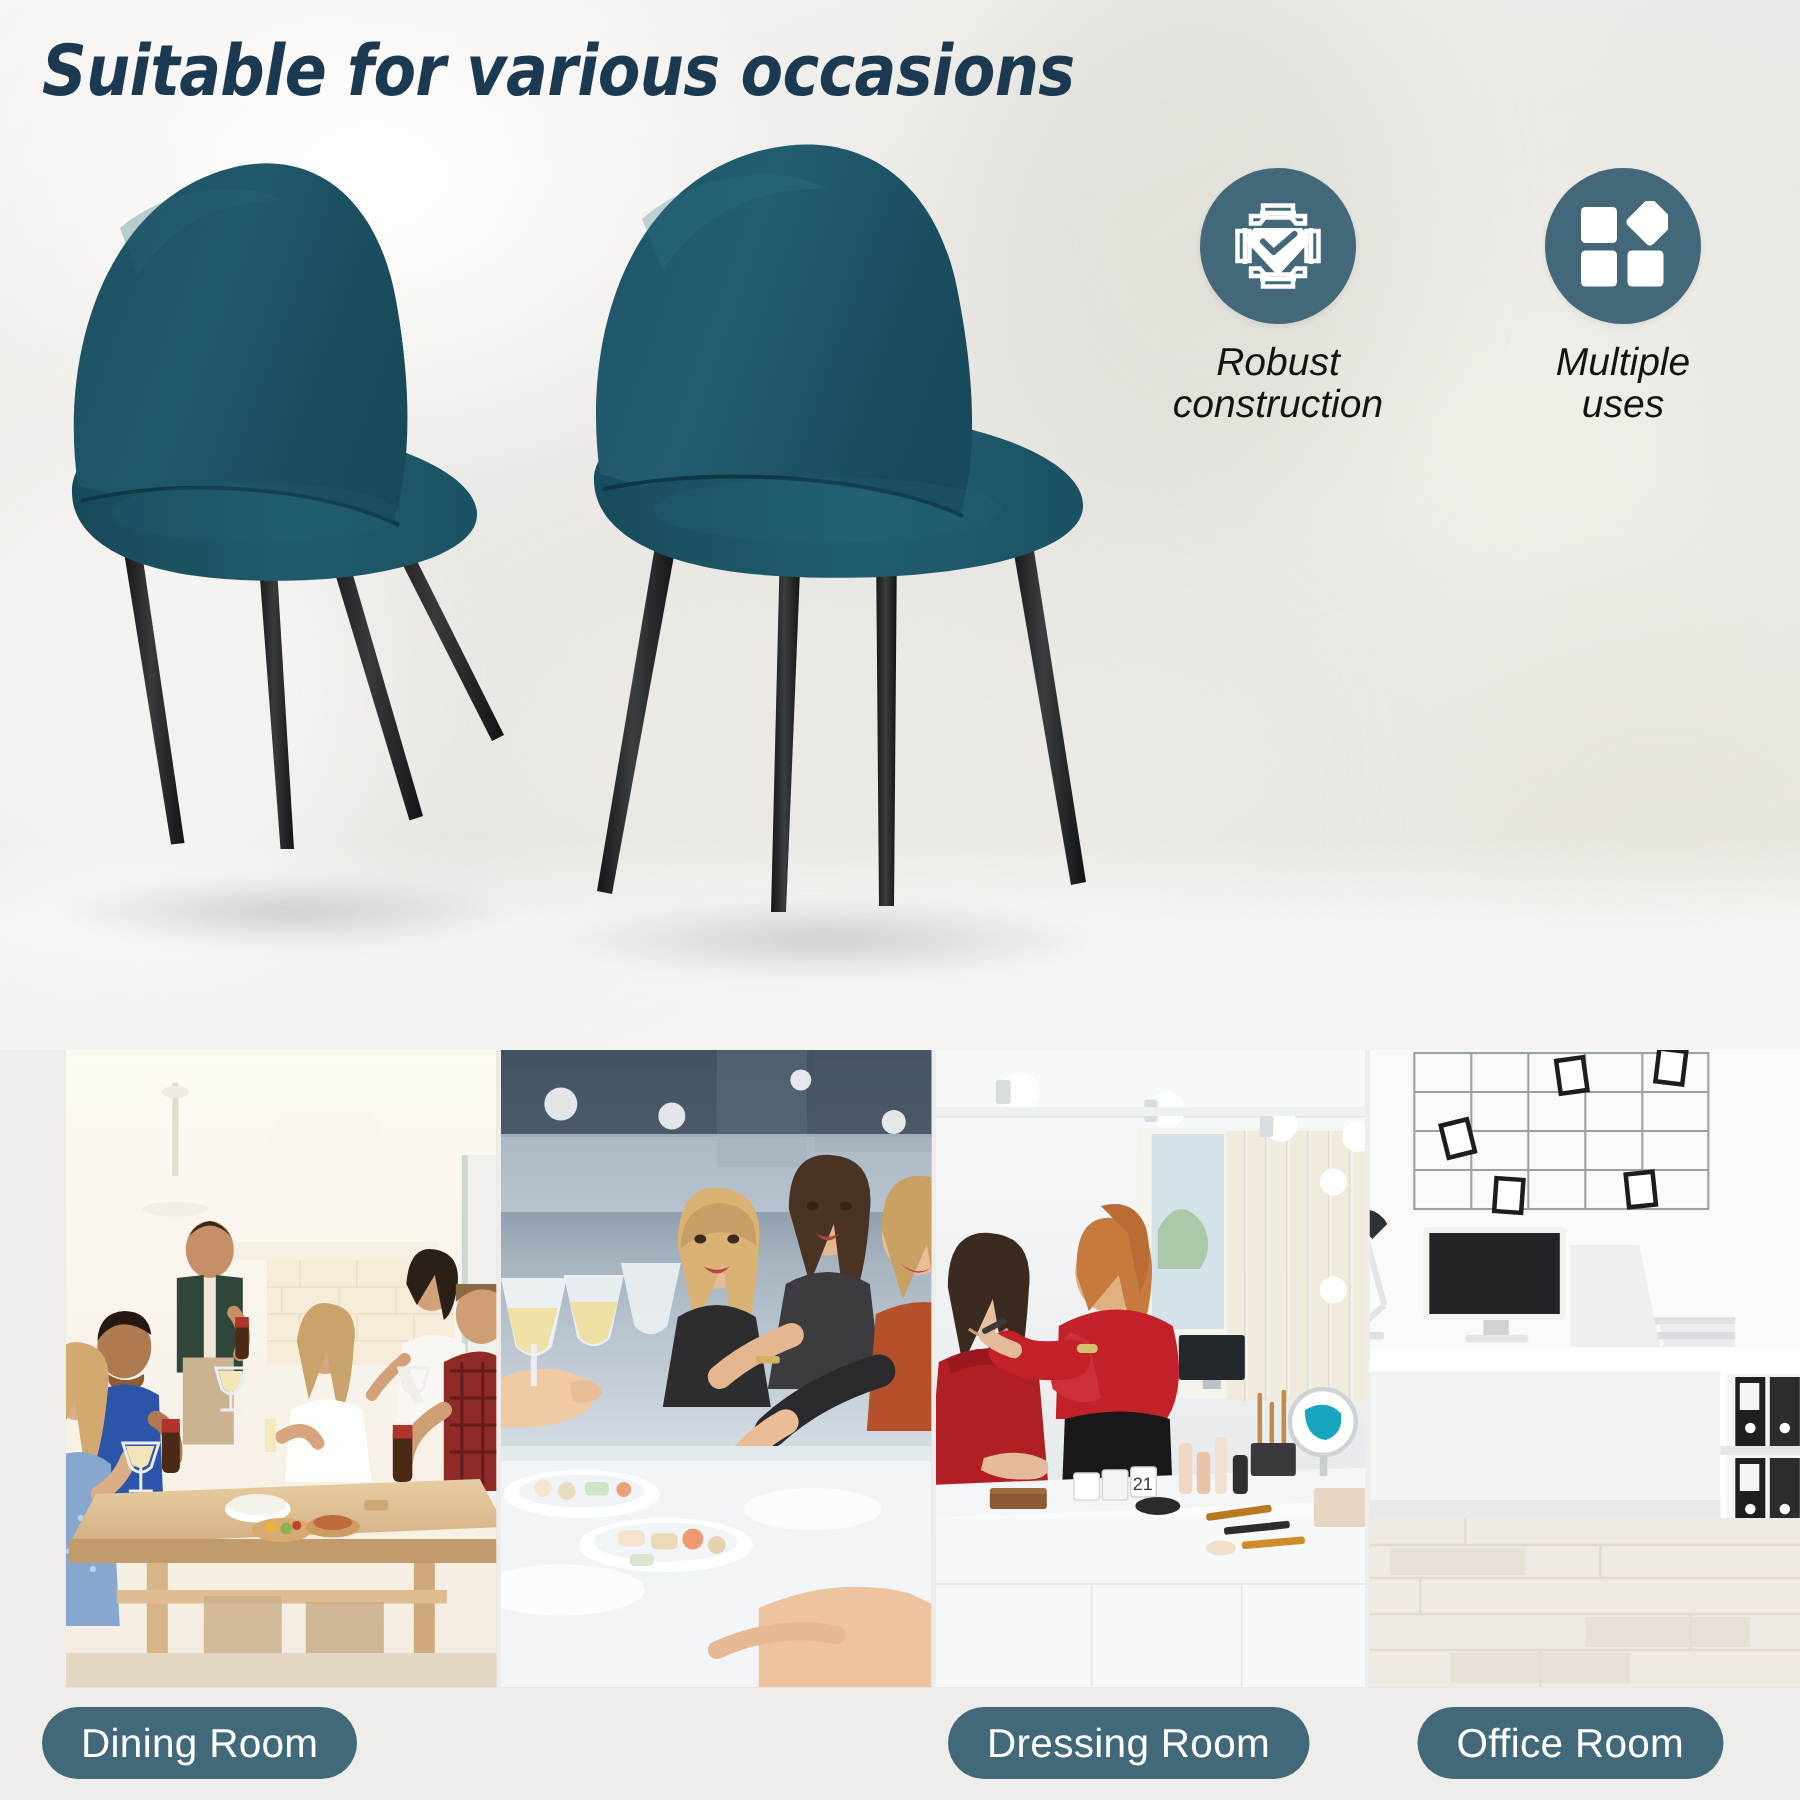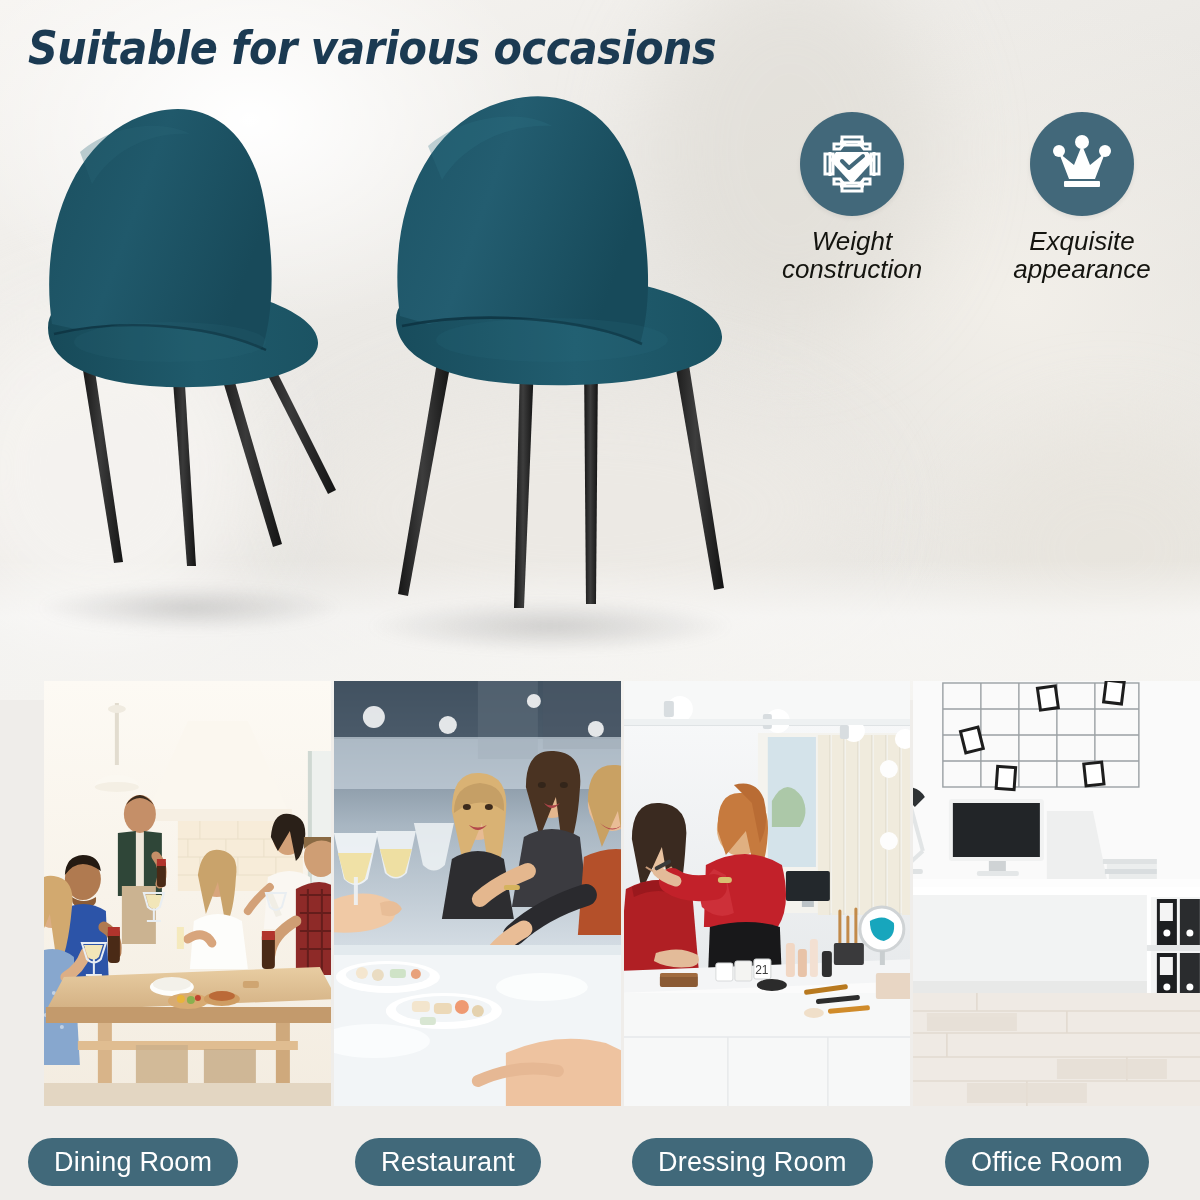--- a/index.html
+++ b/index.html
@@ -71,21 +71,21 @@
     box-shadow:0 2px 5px rgba(0,0,0,.07);
   }
   .flabel {
     margin-top:12px; text-align:center; color:#14140f;
     font-size:26px; line-height:1.06; white-space:pre-line;
     font-family:"Liberation Sans", sans-serif;
   }
 
   
   #strip {
-    position:absolute; left:0; top:681px; width:1200px; height:425px;
+    position:absolute; left:0; top:700px; width:1200px; height:425px;
     display:flex; gap:3px; z-index:4;padding-left:44px;
   }
   .photo { position:relative; width:299px; height:425px; overflow:hidden; background:#d9d9d9; }
 
   
   #captions {
     position:absolute; left:0; top:1125px; width:1200px; height:75px;
     z-index:7;
   }
   .pill {
@@ -204,38 +204,37 @@
             <path d="M20,10 L44,10 M20,54 L44,54 M10,20 L10,44 M54,20 L54,44"></path>
             <rect x="5" y="22" width="8" height="20"></rect>
             <rect x="51" y="22" width="8" height="20"></rect>
             <rect x="22" y="5" width="20" height="8"></rect>
             <rect x="22" y="51" width="20" height="8"></rect>
           </g>
           <path d="M16,20 L48,20 L54,28 L32,52 L10,28 Z" fill="#ffffff"></path>
           <path d="M22,29 L29,36 L43,24" stroke="#42687a" stroke-width="4" fill="none" stroke-linecap="round" stroke-linejoin="round"></path>
         </svg>
       </div>
-      <div class="flabel">Weight
+      <div class="flabel">Robust
 construction</div>
     </div>
 
-
     <div class="feature">
       <div class="fcircle">
-        <svg width="62" height="58" viewBox="0 0 62 58" xmlns="http://www.w3.org/2000/svg" fill="#ffffff">
-          <circle cx="8" cy="16" r="6"></circle>
-          <circle cx="31" cy="7" r="7"></circle>
-          <circle cx="54" cy="16" r="6"></circle>
-          <path d="M8,18 L18,44 L44,44 L54,18 L39,30 L31,10 L23,30 Z"></path>
-          <rect x="13" y="46" width="36" height="6" rx="1"></rect>
+        <svg width="60" height="60" viewBox="0 0 60 60" xmlns="http://www.w3.org/2000/svg" fill="#ffffff">
+          <rect x="2" y="4" width="24" height="24" rx="3"></rect>
+          <rect x="2" y="33" width="24" height="24" rx="3"></rect>
+          <rect x="33" y="33" width="24" height="24" rx="3"></rect>
+          <rect x="36" y="2" width="24" height="24" rx="3" transform="rotate(45 48 14)"></rect>
         </svg>
       </div>
-      <div class="flabel">Exquisite
-appearance</div>
+      <div class="flabel">Multiple
+uses</div>
     </div>
+
 
 
   </div>
 </div>
 
 <div id="strip">
 
   <div class="photo">
     <svg class="sc" viewBox="0 0 299 425" xmlns="http://www.w3.org/2000/svg" preserveAspectRatio="xMidYMid slice">
       <defs>
@@ -653,16 +652,15 @@
         <rect x="20" y="332" width="90" height="18"></rect>
         <rect x="150" y="378" width="110" height="20"></rect>
         <rect x="60" y="402" width="120" height="20"></rect>
       </g>
     </svg>
   </div>
 </div>
 
 <div id="captions">
   <div class="pill p0">Dining Room</div>
-  <div class="pill p1">Restaurant</div>
   <div class="pill p3">Office Room</div>
   <div class="pill p2">Dressing Room</div>
 </div>
 
 </body></html>

